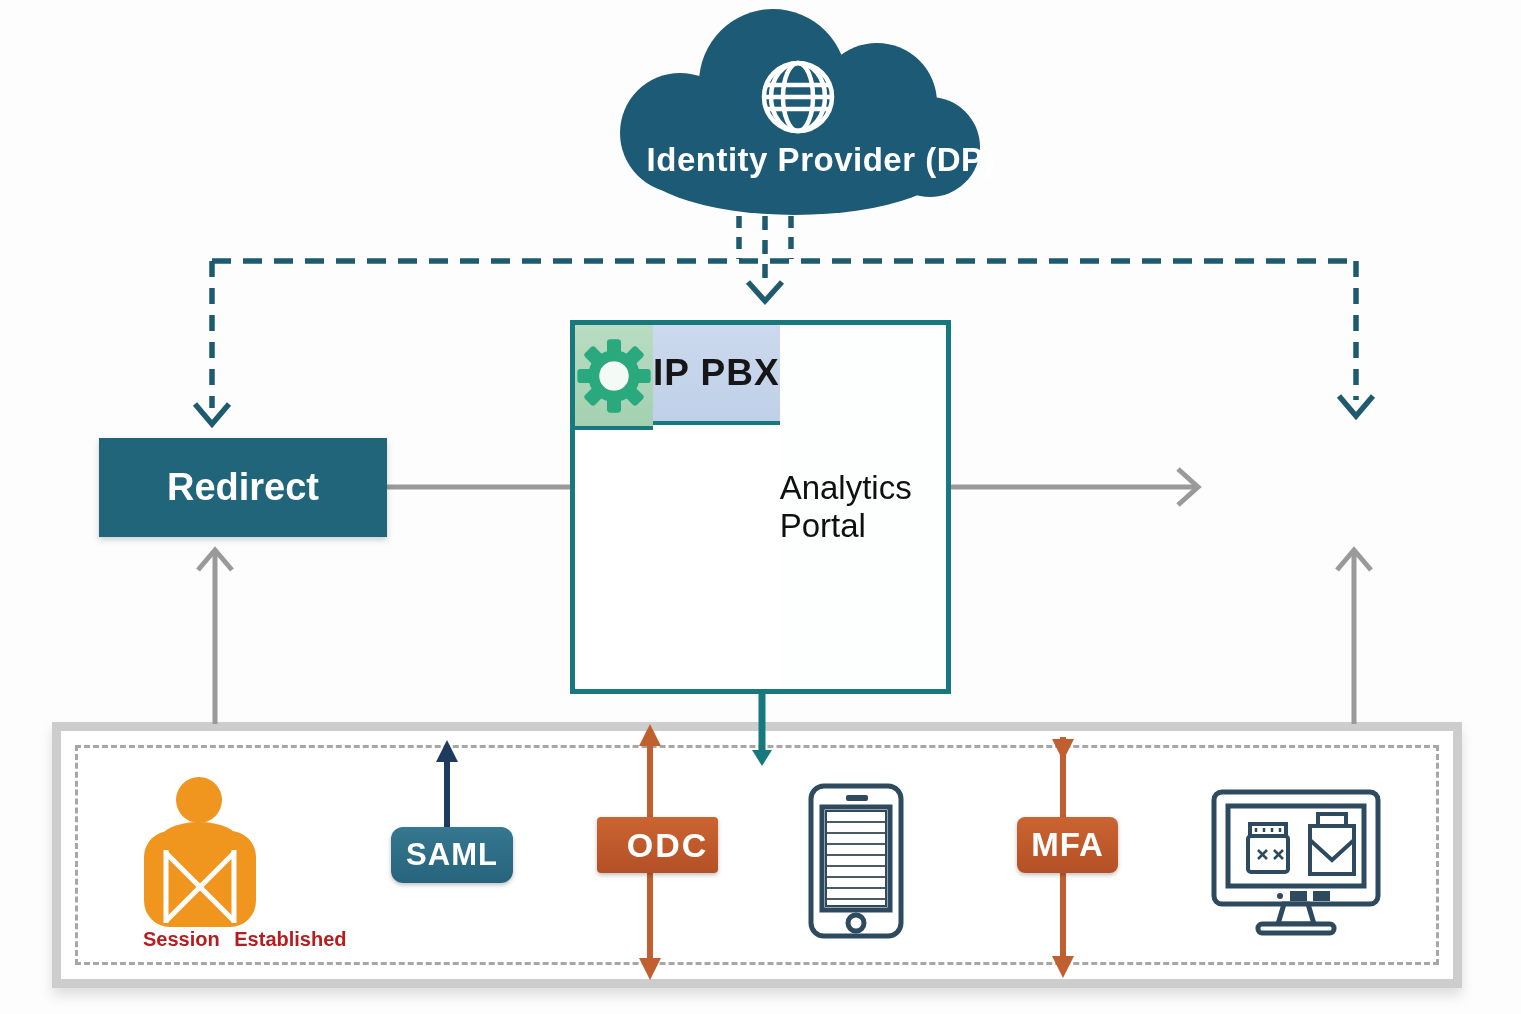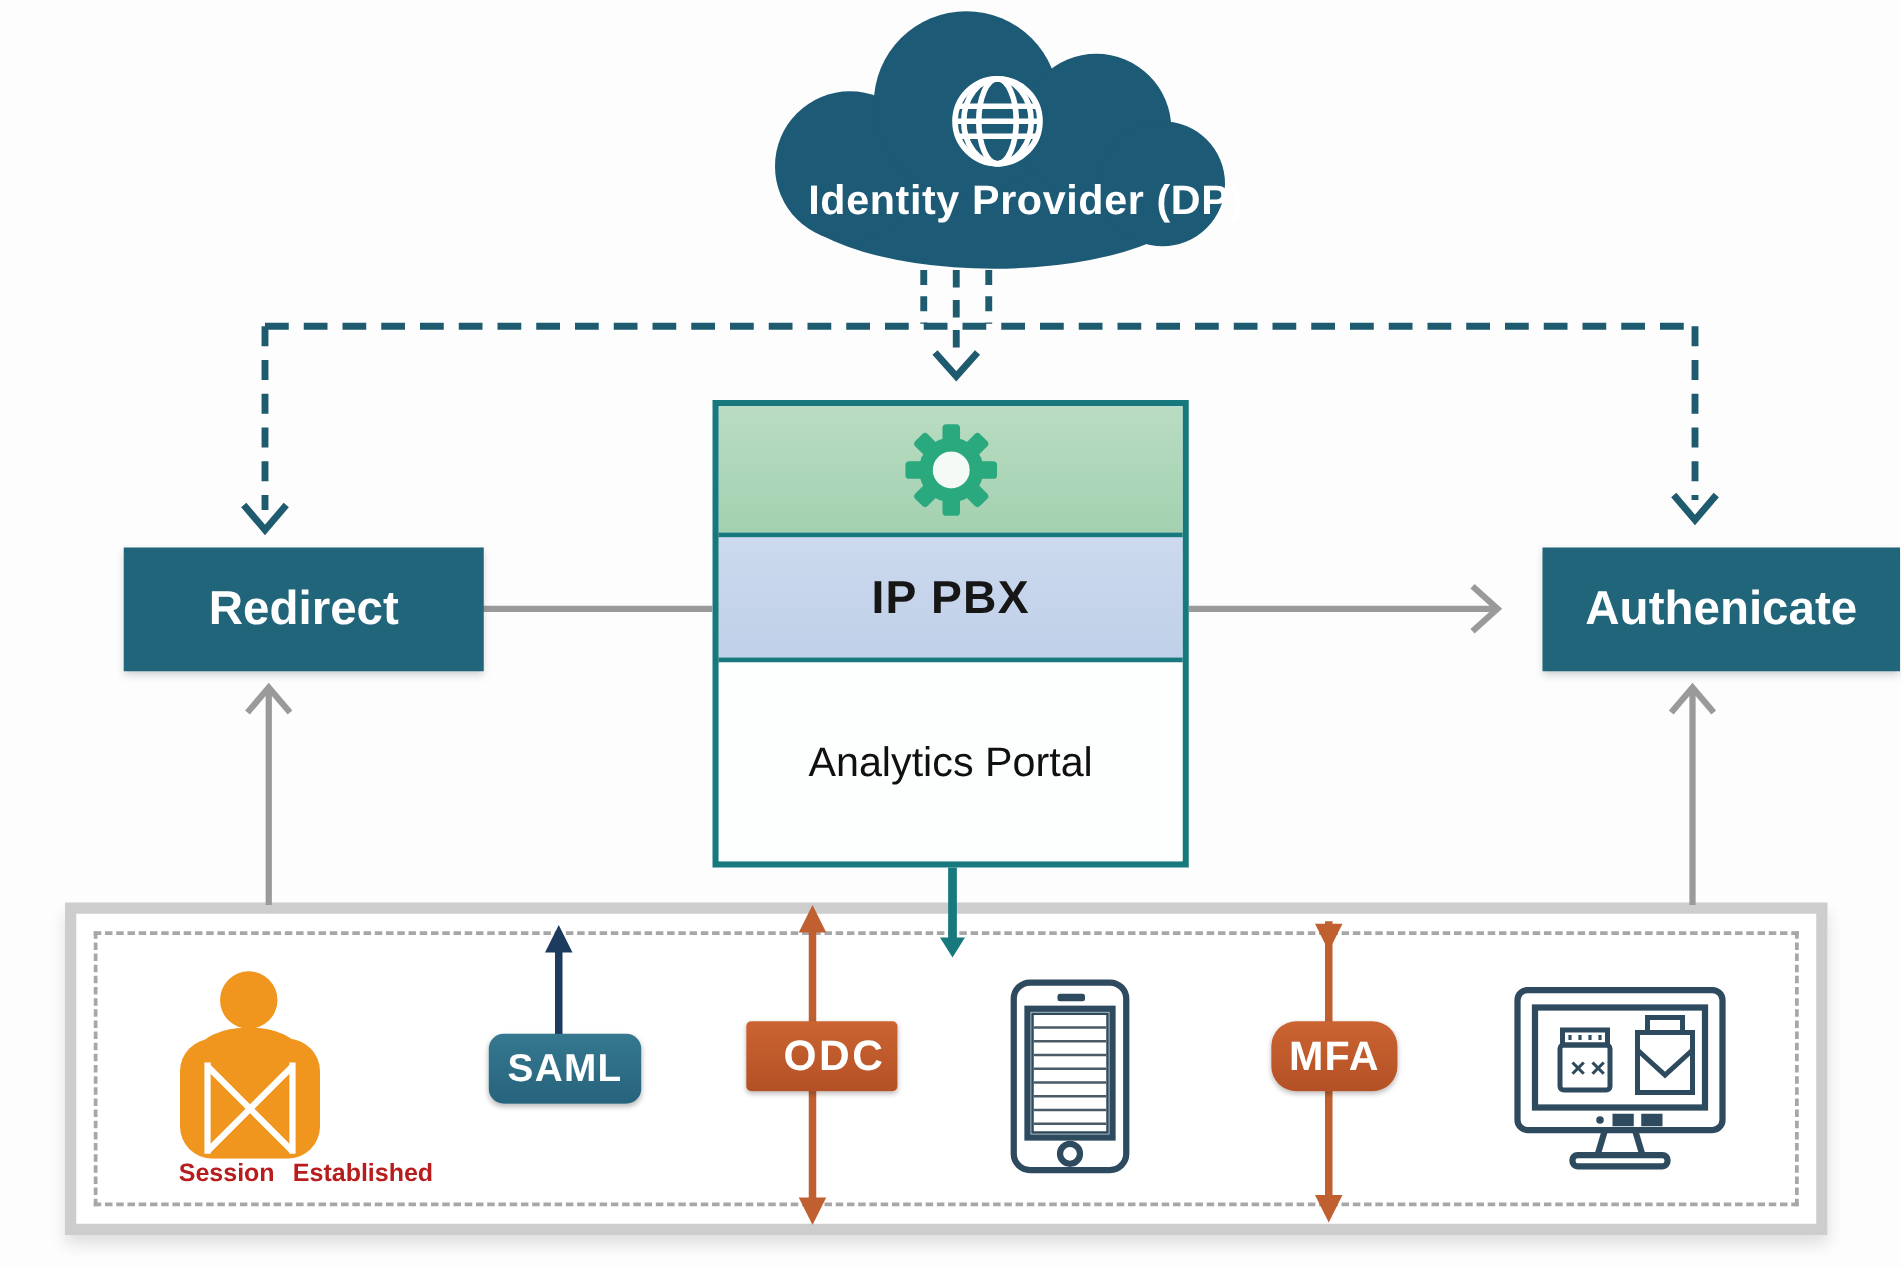--- a/index.html
+++ b/index.html
@@ -19,21 +19,21 @@
 
   
   .action-box{display:flex;align-items:center;justify-content:center;
               background:#20657a;color:#fff;font-size:38px;font-weight:bold;
               z-index:3;box-shadow:0 3px 6px rgba(60,80,90,.25);margin-left:24px;}
   .box-redirect{left:75px;top:438px;width:288px;height:99px;}
   .box-auth{left:1210px;top:438px;width:286px;height:99px;}
 
   
   .pbx{left:570px;top:320px;width:381px;height:374px;border:5px solid #17797e;
-       box-sizing:border-box;background:#fff;z-index:3;display:flex;flex-direction:column;}
+       box-sizing:border-box;background:#fff;z-index:3;display:flex;}
   .pbx-top{height:101px;background:linear-gradient(180deg,#b9dcc2,#a3d1b0);
            display:flex;align-items:center;justify-content:center;border-bottom:4px solid #17797e;}
   .pbx-mid{height:96px;background:linear-gradient(180deg,#ccd9ee,#bfd0e8);
            display:flex;align-items:center;justify-content:center;border-bottom:4px solid #17797e;
            font-size:37px;font-weight:600;color:#161616;letter-spacing:1px;}
   .pbx-body{flex:1;background:#fdfefe;display:flex;flex-direction:column;
             align-items:center;justify-content:center;gap:12px;
             font-size:33px;color:#101010;font-weight:500;}
 
   
@@ -45,21 +45,21 @@
 
   
   .badge{display:flex;align-items:center;justify-content:center;color:#fff;
          font-weight:bold;z-index:3;}
   .badge-saml{left:391px;top:827px;width:122px;height:56px;border-radius:12px;
               background:linear-gradient(180deg,#357890,#27637c);font-size:31px;letter-spacing:1px;
               box-shadow:0 2px 4px rgba(0,0,0,.25);}
   .badge-odc{left:597px;top:817px;width:101px;height:56px;border-radius:4px;
              background:linear-gradient(180deg,#cb6431,#b35026);font-size:34px;letter-spacing:2px;
              box-shadow:0 2px 4px rgba(0,0,0,.25);padding-left:20px;}
-  .badge-mfa{left:1017px;top:817px;width:101px;height:56px;border-radius:20px;
+  .badge-mfa{left:1017px;top:817px;width:101px;height:56px;border-radius:8px;
              background:linear-gradient(180deg,#cb6431,#b35026);font-size:33px;letter-spacing:1px;
              box-shadow:0 2px 4px rgba(0,0,0,.25);}
 
   .session-label{left:143px;top:928px;width:330px;font-size:20px;font-weight:bold;
                  color:#b91c1c;z-index:3;word-spacing:9px;}
 
   .icon-user{left:136px;top:775px;z-index:3;}
   .icon-tablet{left:806px;top:782px;z-index:3;}
   .icon-monitor{left:1210px;top:788px;z-index:3;}
 </style>
@@ -139,23 +139,20 @@
         <line x1="8" y1="52" x2="72" y2="52"></line>
       </g>
     </svg>
     <div class="cloud-label">Identity Provider (DP)</div>
   </div>
 
   <div class="abs action-box box-redirect">
     <span>Redirect</span>
   </div>
 
-  <div class="abs action-box box-auth">
-    <span>Authenicate</span>
-  </div>
 
   <div class="abs pbx">
     <div class="pbx-top">
       <svg width="78" height="78" viewBox="0 0 100 100">
         <g fill="#2aa87e" transform="translate(50,50)">
           <rect x="-9" y="-47" width="18" height="20" rx="4"></rect>
           <rect x="-9" y="-47" width="18" height="20" rx="4" transform="rotate(45)"></rect>
           <rect x="-9" y="-47" width="18" height="20" rx="4" transform="rotate(90)"></rect>
           <rect x="-9" y="-47" width="18" height="20" rx="4" transform="rotate(135)"></rect>
           <rect x="-9" y="-47" width="18" height="20" rx="4" transform="rotate(180)"></rect>

